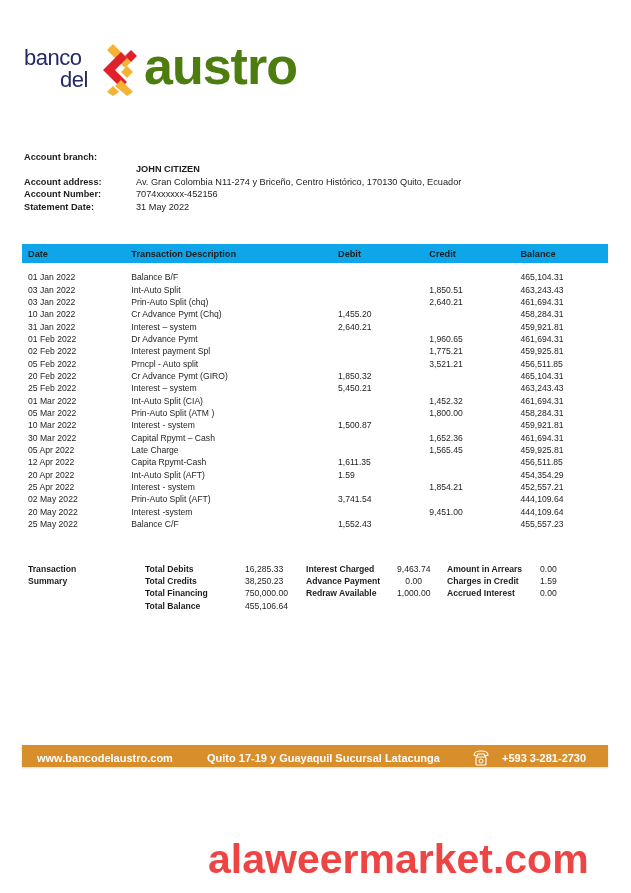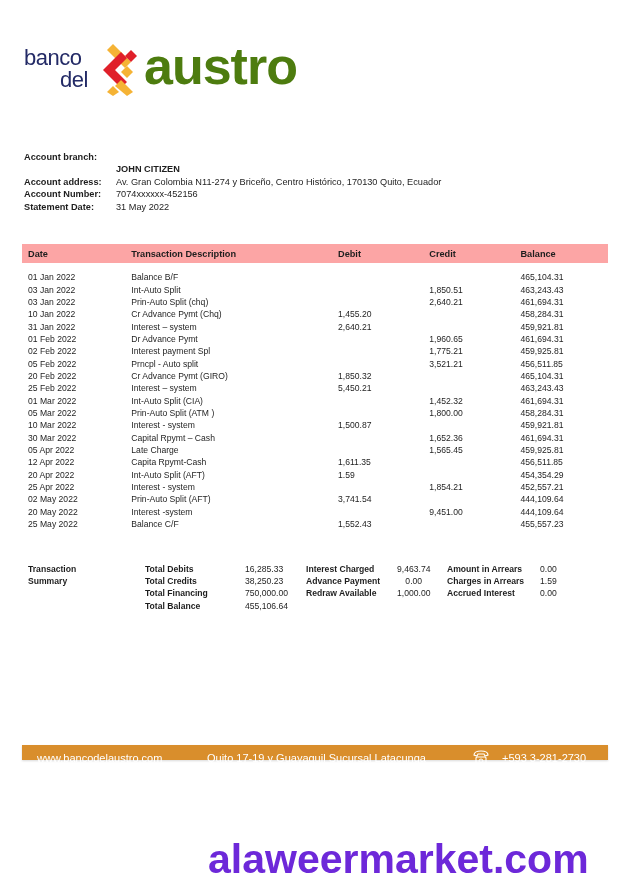--- a/index.html
+++ b/index.html
@@ -9,48 +9,48 @@
   
   .logo { position:absolute; left:24px; top:40px; height:58px; width:300px; }
   .logo .small { position:absolute; left:0; font-size:22px; color:#232a66; line-height:22px; letter-spacing:-0.5px; }
   .logo .banco { top:7px; left:0; }
   .logo .del { top:29px; left:36px; }
   .logo .mark { position:absolute; left:77px; top:2px; width:38px; height:54px; }
   .logo .big { position:absolute; left:120px; top:-4px; font-size:52px; font-weight:bold; color:#4d7c0f; letter-spacing:-1px; line-height:60px; }
 
   
   .acct { position:absolute; left:24px; top:151px; font-size:9.2px; line-height:12.6px; }
-  .acct .row { display:flex; }
+  .acct .row { display:flex;gap:20px; }
   .acct .lbl { width:92px; font-weight:bold; }
   .acct .val { }
   .acct .val.bold { font-weight:bold;margin-top:12px; }
 
   
   .tbl { position:absolute; left:22px; top:244px; width:586px; font-size:8.6px; }
-  .thead { display:flex; background:#fca5a5; height:19px; align-items:center; font-weight:bold; font-size:9.2px; }
+  .thead { display:flex; background:#0ea5e9; height:19px; align-items:center; font-weight:bold; font-size:9.2px; }
   .tbody { padding-top:8px; }
   .trow { display:flex; height:12.35px; align-items:center; }
   .c-date { width:117px; padding-left:6px; box-sizing:border-box; }
   .c-desc { width:222px; }
   .c-debit { width:98px; }
   .c-credit { width:98px; }
   .c-bal { width:94px; }
 
   
   .summary { position:absolute; top:563px; left:0; width:631px; font-size:8.6px; line-height:12.2px; }
   .col { position:absolute; top:0; }
   .b { font-weight:bold; }
 
   
-  .footer { position:absolute; left:22px; top:745px; width:586px; height:15px; background:#d98e2c;
-            color:#ffffff; font-weight:normal; font-size:11px; box-shadow:0 1px 2px rgba(0,0,0,0.15); }
+  .footer { position:absolute; left:22px; top:745px; width:586px; height:22px; background:#d98e2c;
+            color:#ffffff; font-weight:bold; font-size:11px; box-shadow:0 1px 2px rgba(0,0,0,0.15); }
   .footer span { position:absolute; top:7px; }
   .phone-icon { position:absolute; left:450px; top:4px; width:18px; height:18px; }
 
-  .watermark { position:absolute; left:208px; top:836px; font-size:41px; font-weight:bold; color:#6d28d9; letter-spacing:0px; }
+  .watermark { position:absolute; left:208px; top:836px; font-size:41px; font-weight:bold; color:#ef4444; letter-spacing:0px; }
 </style>
 </head>
 <body>
 
 <div class="logo">
   <span class="small banco">banco</span>
   <span class="small del">del</span>
   <svg class="mark" viewBox="0 0 38 54">
     <polygon points="6,8 12,2 30,20 24,26" fill="#f5b335"></polygon>
     <polygon points="24,14 30,8 36,14 30,20" fill="#e0202a"></polygon>
@@ -262,21 +262,21 @@
       <div>Advance Payment</div>
       <div>Redraw Available</div>
     </div>
   <div class="col" style="left:397px;text-align:center;" id="g2v">
       <div>9,463.74</div>
       <div>0.00</div>
       <div>1,000.00</div>
     </div>
   <div class="col b" style="left:447px;" id="g3l">
       <div>Amount in Arrears</div>
-      <div>Charges in Arrears</div>
+      <div>Charges in Credit</div>
       <div>Accrued Interest</div>
     </div>
   <div class="col" style="left:540px;" id="g3v">
       <div>0.00</div>
       <div>1.59</div>
       <div>0.00</div>
     </div>
 </div>
 
 <div class="footer">

